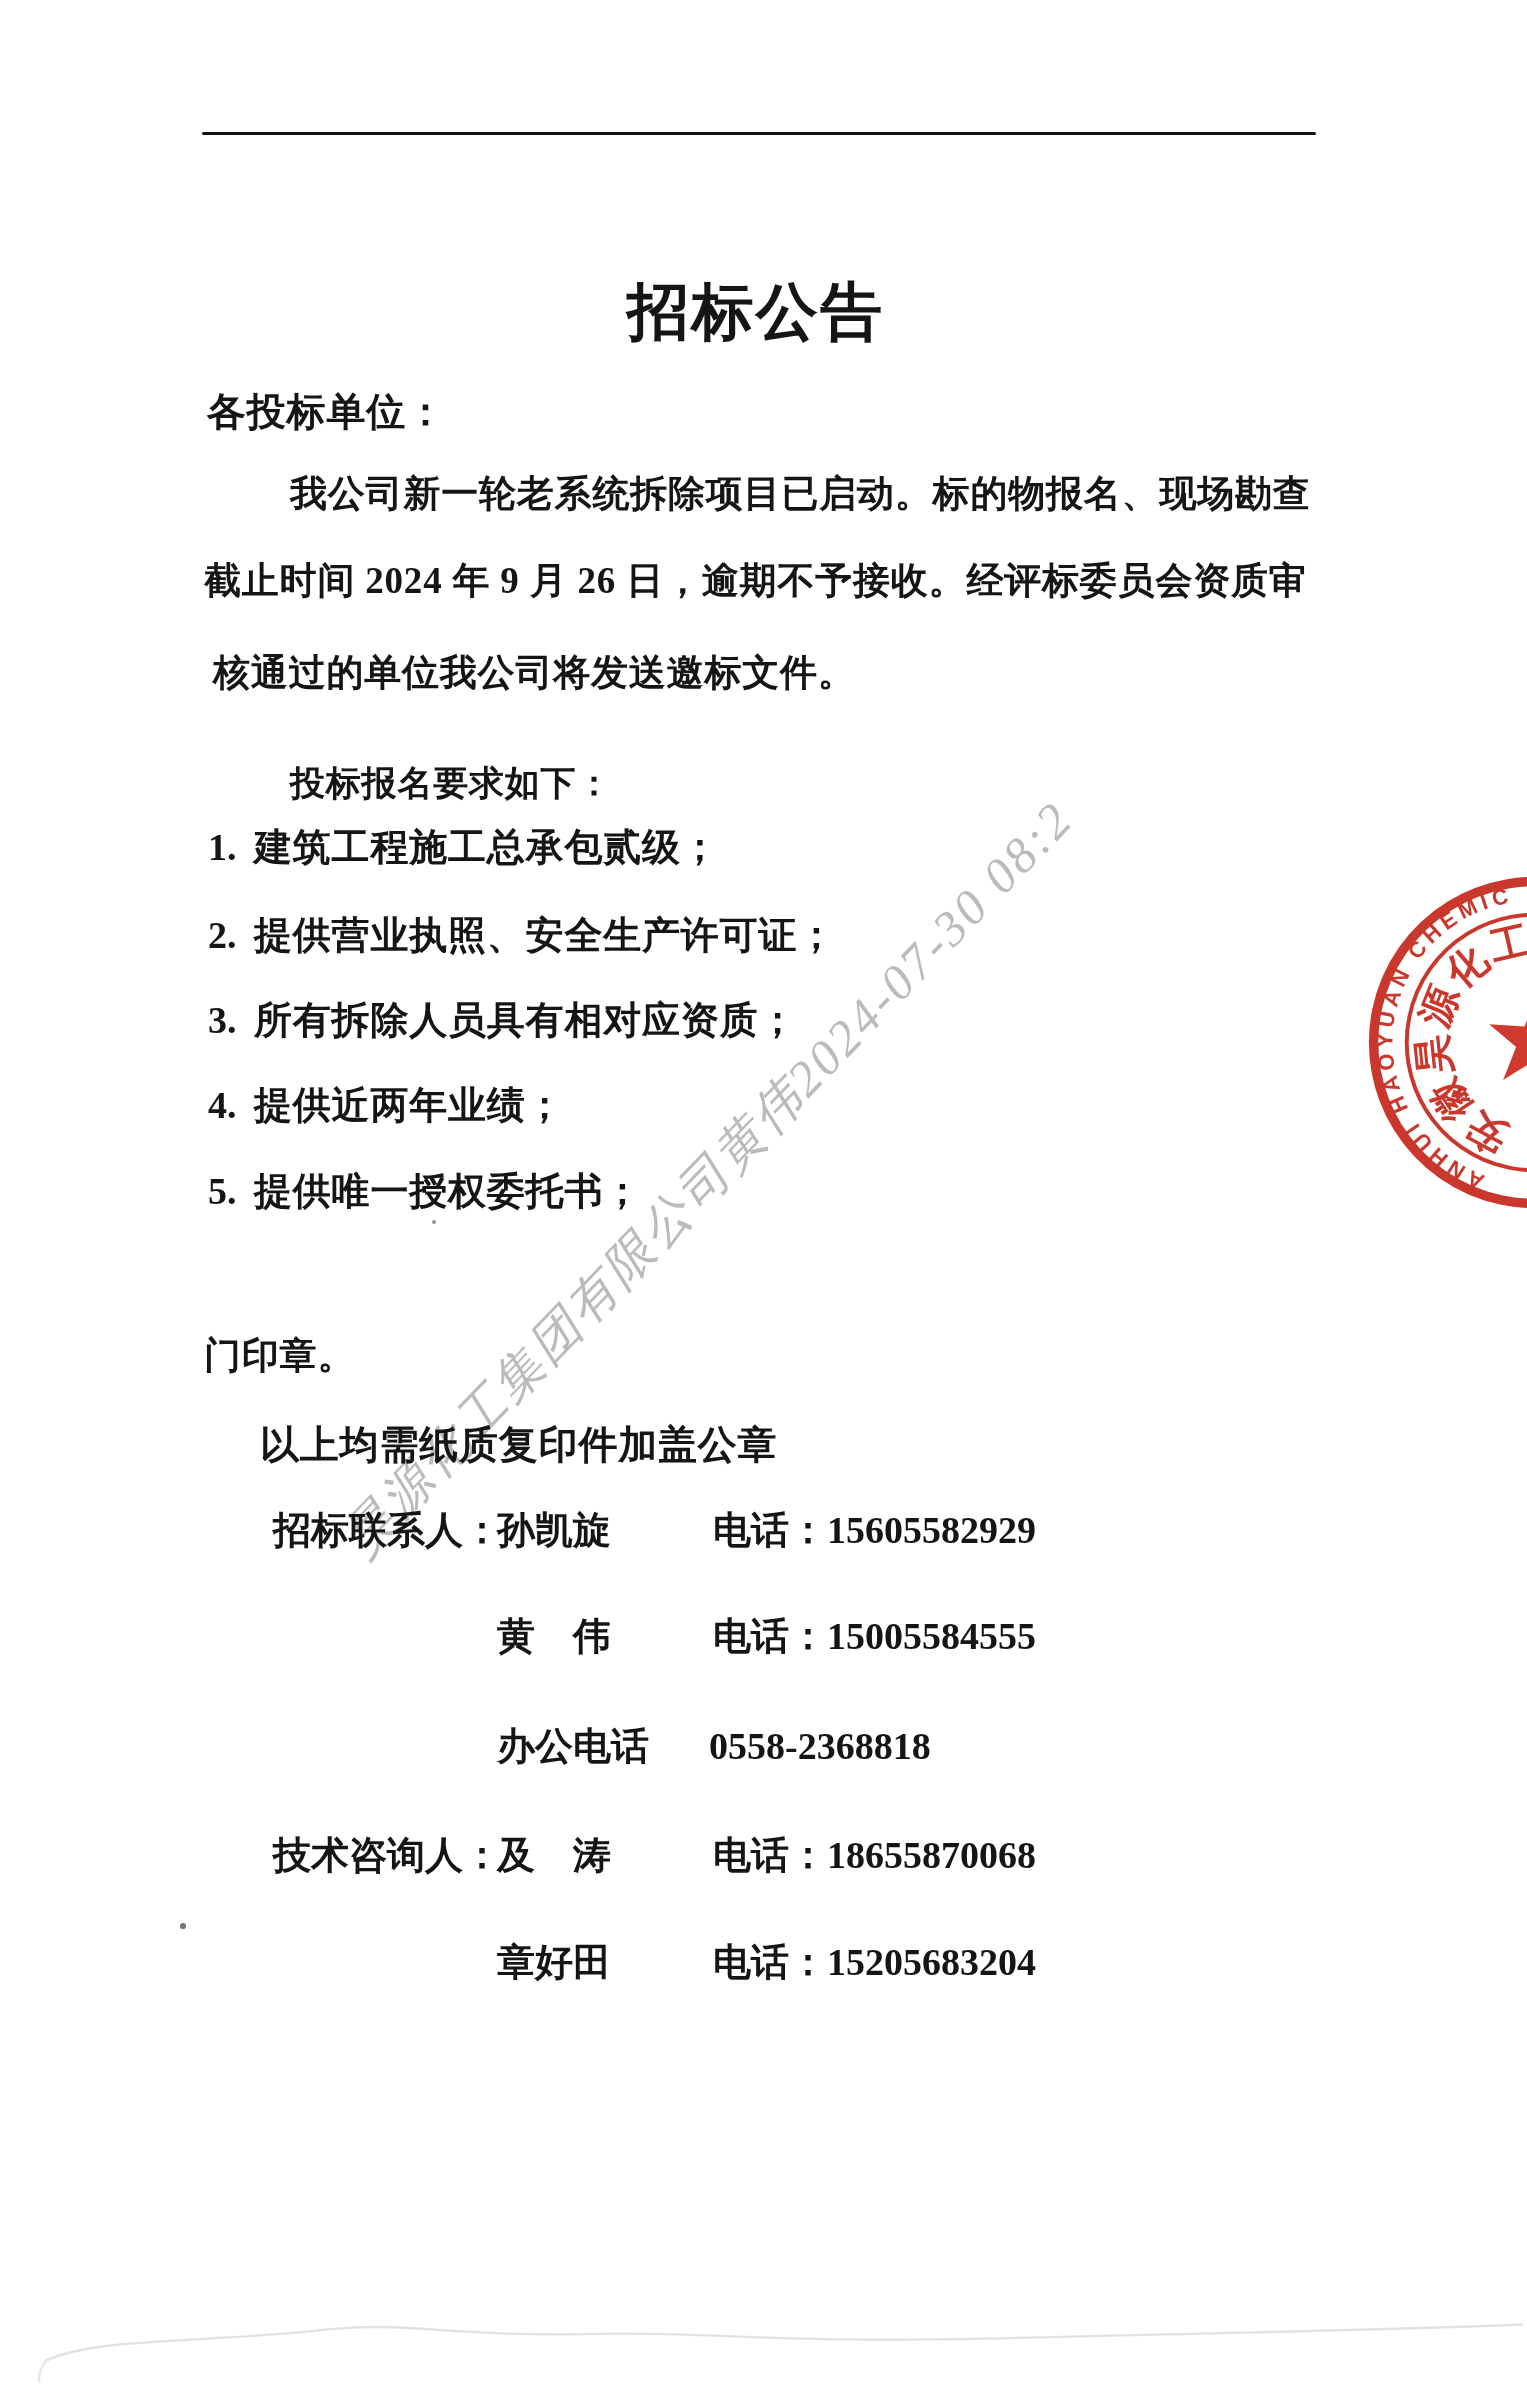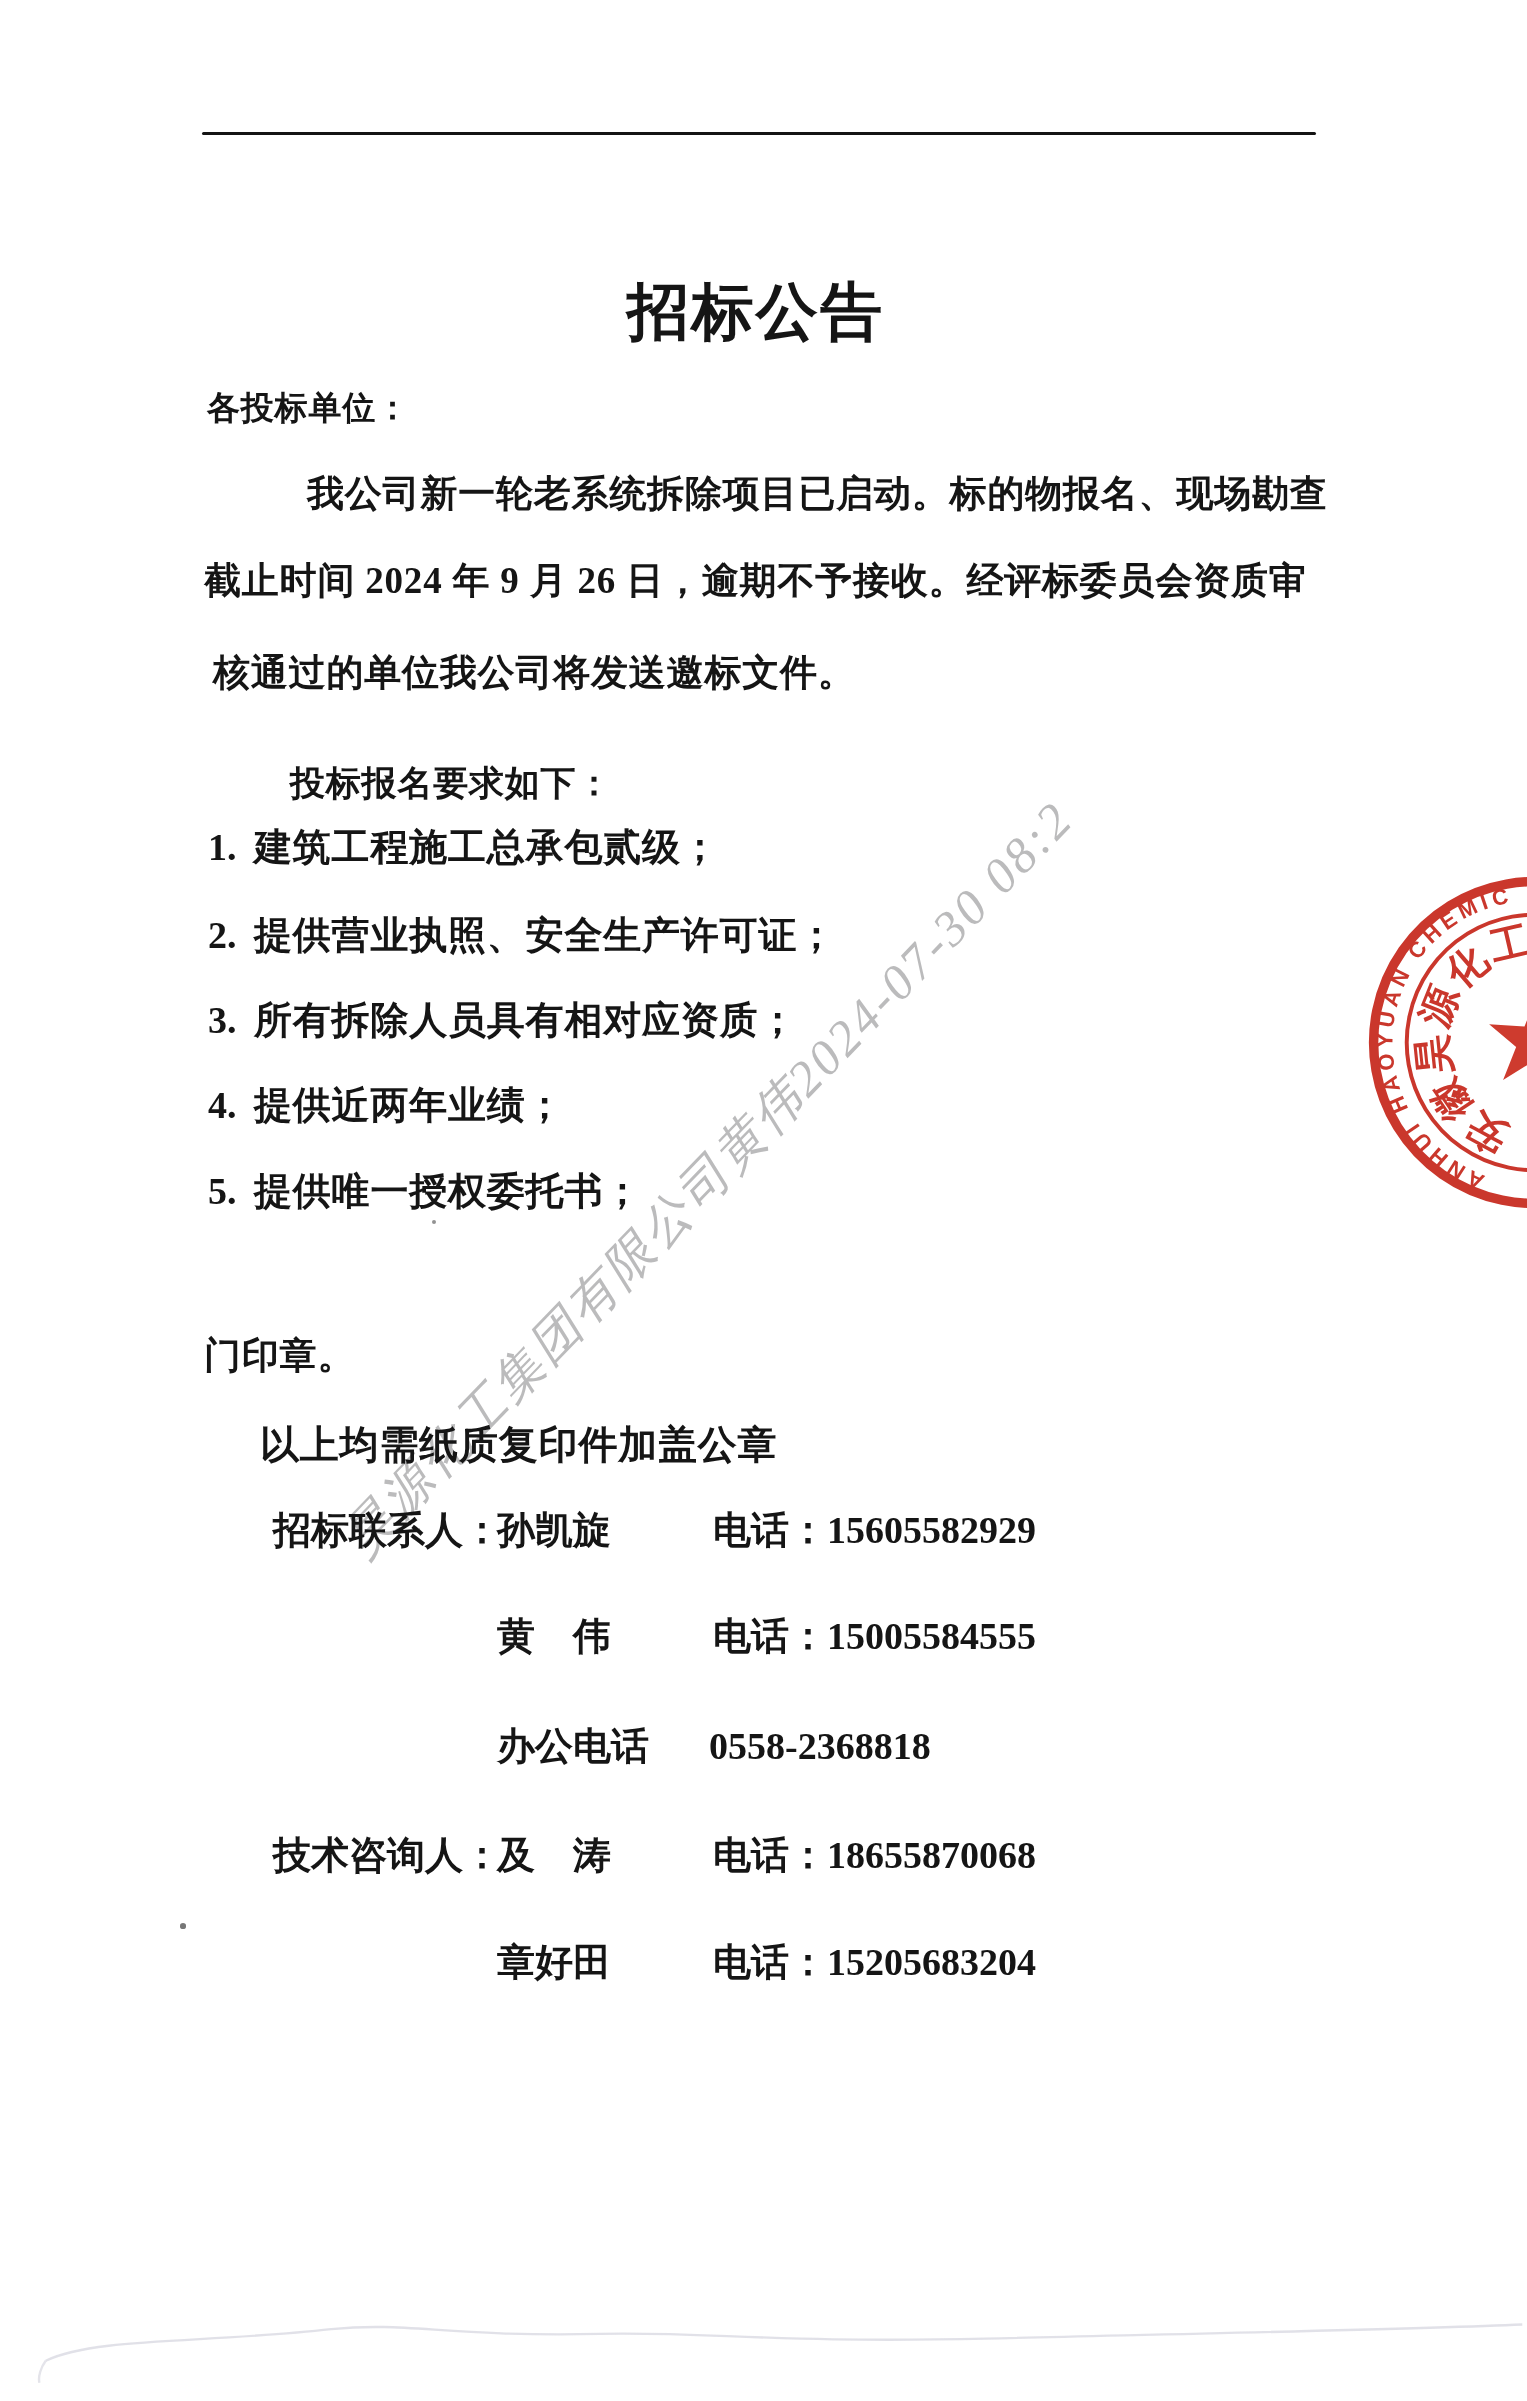--- a/index.html
+++ b/index.html
@@ -10,21 +10,21 @@
     overflow:hidden;
     font-family:"Liberation Serif","DejaVu Serif",serif;
     color:#151515;
   }
   .rule{position:absolute;left:202px;top:132px;width:1114px;height:3.2px;background:#141414;border-radius:1.6px;}
   .title{
     position:absolute;left:627px;top:281px;margin:0;
     font-size:62px;font-weight:700;letter-spacing:2.4px;line-height:1;white-space:nowrap;
   }
   .line{position:absolute;font-size:37px;font-weight:700;line-height:1.12;letter-spacing:0.8px;white-space:nowrap;z-index:2;}
-  .salutation{font-size:33px;}
+  .salutation{font-size:39px;}
   .bold-note{font-size:39px;}
   .req{position:absolute;left:208px;font-size:38px;font-weight:700;line-height:1.1;white-space:nowrap;z-index:2;}
   .req .num{display:inline-block;width:46px;}
   .req .txt{letter-spacing:0.8px;margin-top:21px;}
   .contact-row{position:absolute;left:273px;height:47px;width:947px;z-index:2;}
   .contact-row span{position:absolute;top:0;font-size:38px;font-weight:700;line-height:1.1;white-space:nowrap;}
   .contact-row .c-label{left:0;}
   .contact-row .c-name{left:224px;}
   .contact-row .c-phone{left:428px;margin-left:12px;}
   .watermark{
@@ -46,21 +46,21 @@
 <div class="page">
 
   <div class="rule"></div>
 
   <div class="watermark">昊源化工集团有限公司黄伟2024-07-30 08:2</div>
 
   <h1 class="title">招标公告</h1>
 
   <div class="line salutation" style="left:207px;top:390px;">各投标单位：</div>
 
-  <div class="line" style="left:307px;top:473px;">我公司新一轮老系统拆除项目已启动。标的物报名、现场勘查</div>
+  <div class="line" style="left:290px;top:473px;">我公司新一轮老系统拆除项目已启动。标的物报名、现场勘查</div>
   <div class="line" style="left:204px;top:560px;">截止时间 2024 年 9 月 26 日，逾期不予接收。经评标委员会资质审</div>
   <div class="line" style="left:204px;top:652px;margin-left:9px;">核通过的单位我公司将发送邀标文件。</div>
 
   <div class="line" style="left:290px;top:764px;font-size:35px;">投标报名要求如下：</div>
 
   <div class="req" style="top:827px;">
     <span class="num">1.</span><span class="txt">建筑工程施工总承包贰级；</span>
   </div>
   <div class="req" style="top:915px;">
     <span class="num">2.</span><span class="txt">提供营业执照、安全生产许可证；</span>

